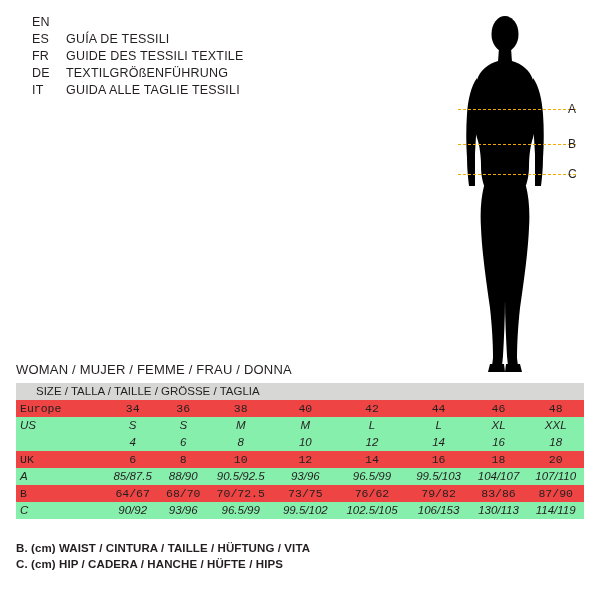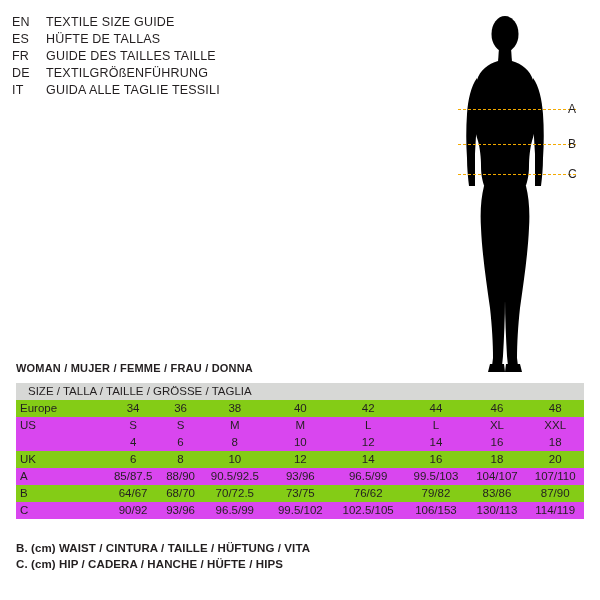--- a/index.html
+++ b/index.html
@@ -17,21 +17,21 @@
   .page {
     position: relative;
     width: 600px;
     height: 600px;
     box-sizing: border-box;
   }
 
   
   .lang-block {
     position: absolute;
-    left: 12px;
+    left: 32px;
     top: 14px;
     width: 300px;
   }
   .lang-row {
     display: flex;
     align-items: baseline;
     height: 17px;
     line-height: 17px;
     white-space: nowrap;
   }
@@ -67,22 +67,22 @@
     position: absolute;
     font-size: 12px;
     color: #231f20;
   }
 
   
   .woman-title {
     position: absolute;
     left: 16px;
     top: 362px;
-    font-size: 11px;
-    font-weight: bold;
+    font-size: 13px;
+    font-weight: normal;
     letter-spacing: 0.2px;
   }
   table.size-table {
     position: absolute;
     left: 16px;
     top: 383px;
     width: 568px;
     border-collapse: collapse;
     font-size: 11.5px;
   }
@@ -97,28 +97,30 @@
     text-align: left;
     padding-left: 4px;
     width: 86px;
   }
   tr.head-row {
     background: #d7d8d6;
   }
   tr.head-row td {
     font-weight: normal;
     text-align: left;
-    padding-left: 12px;
+    padding-left: 20px;
     font-size: 11.5px;
   }
   tr.shade td {
-    background: #d946ef;
+    background: #86efac;
+    font-style: italic;
   }
   tr.plain td {
-    background: #84cc16;
+    background: #ef4444;
+    font-family: Liberation Mono, monospace;
   }
 
   
   .legend {
     position: absolute;
     left: 16px;
     top: 540px;
     width: 560px;
   }
   .legend-row {
@@ -130,29 +132,28 @@
   }
 </style>
 </head>
 <body>
 
 <div class="page">
 
   <div class="lang-block">
     <div class="lang-row">
       <span class="lang-code">EN</span>
-      <span class="lang-text">TEXTILE SIZE GUIDE</span>
     </div>
     <div class="lang-row">
       <span class="lang-code">ES</span>
-      <span class="lang-text">HÜFTE DE TALLAS</span>
+      <span class="lang-text">GUÍA DE TESSILI</span>
     </div>
     <div class="lang-row">
       <span class="lang-code">FR</span>
-      <span class="lang-text">GUIDE DES TAILLES TAILLE</span>
+      <span class="lang-text">GUIDE DES TESSILI TEXTILE</span>
     </div>
     <div class="lang-row">
       <span class="lang-code">DE</span>
       <span class="lang-text">TEXTILGRÖßENFÜHRUNG</span>
     </div>
     <div class="lang-row">
       <span class="lang-code">IT</span>
       <span class="lang-text">GUIDA ALLE TAGLIE TESSILI</span>
     </div>
   </div>

